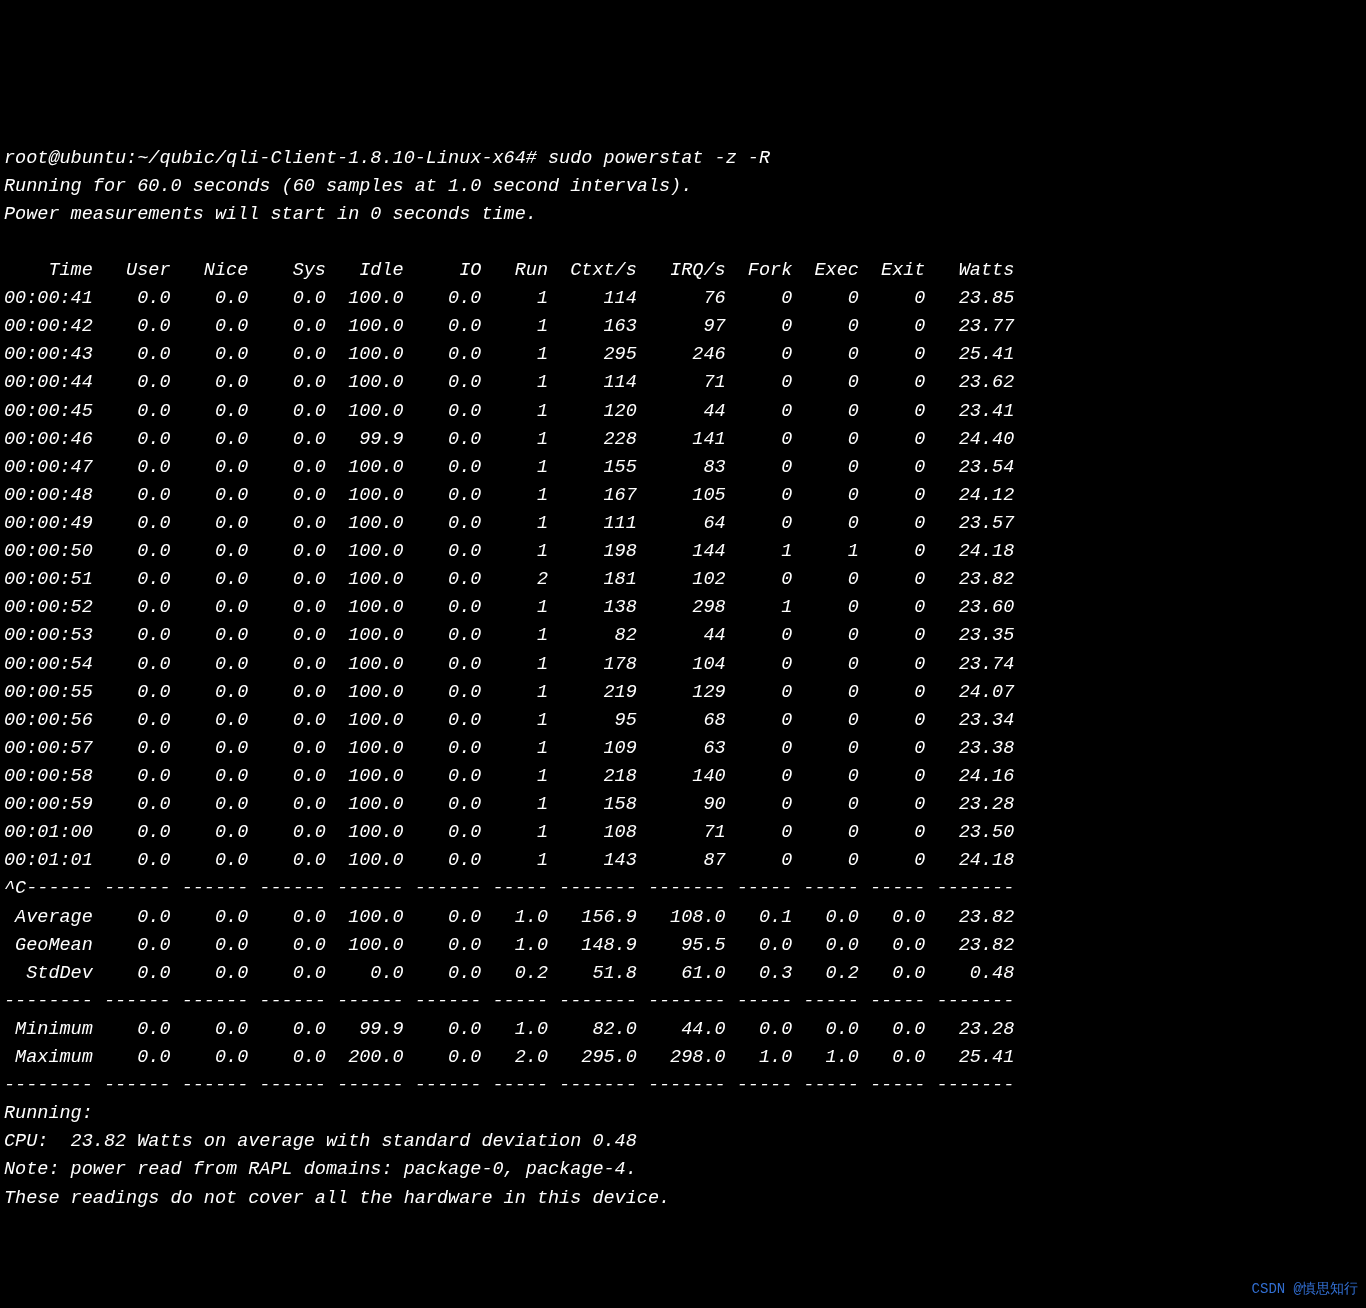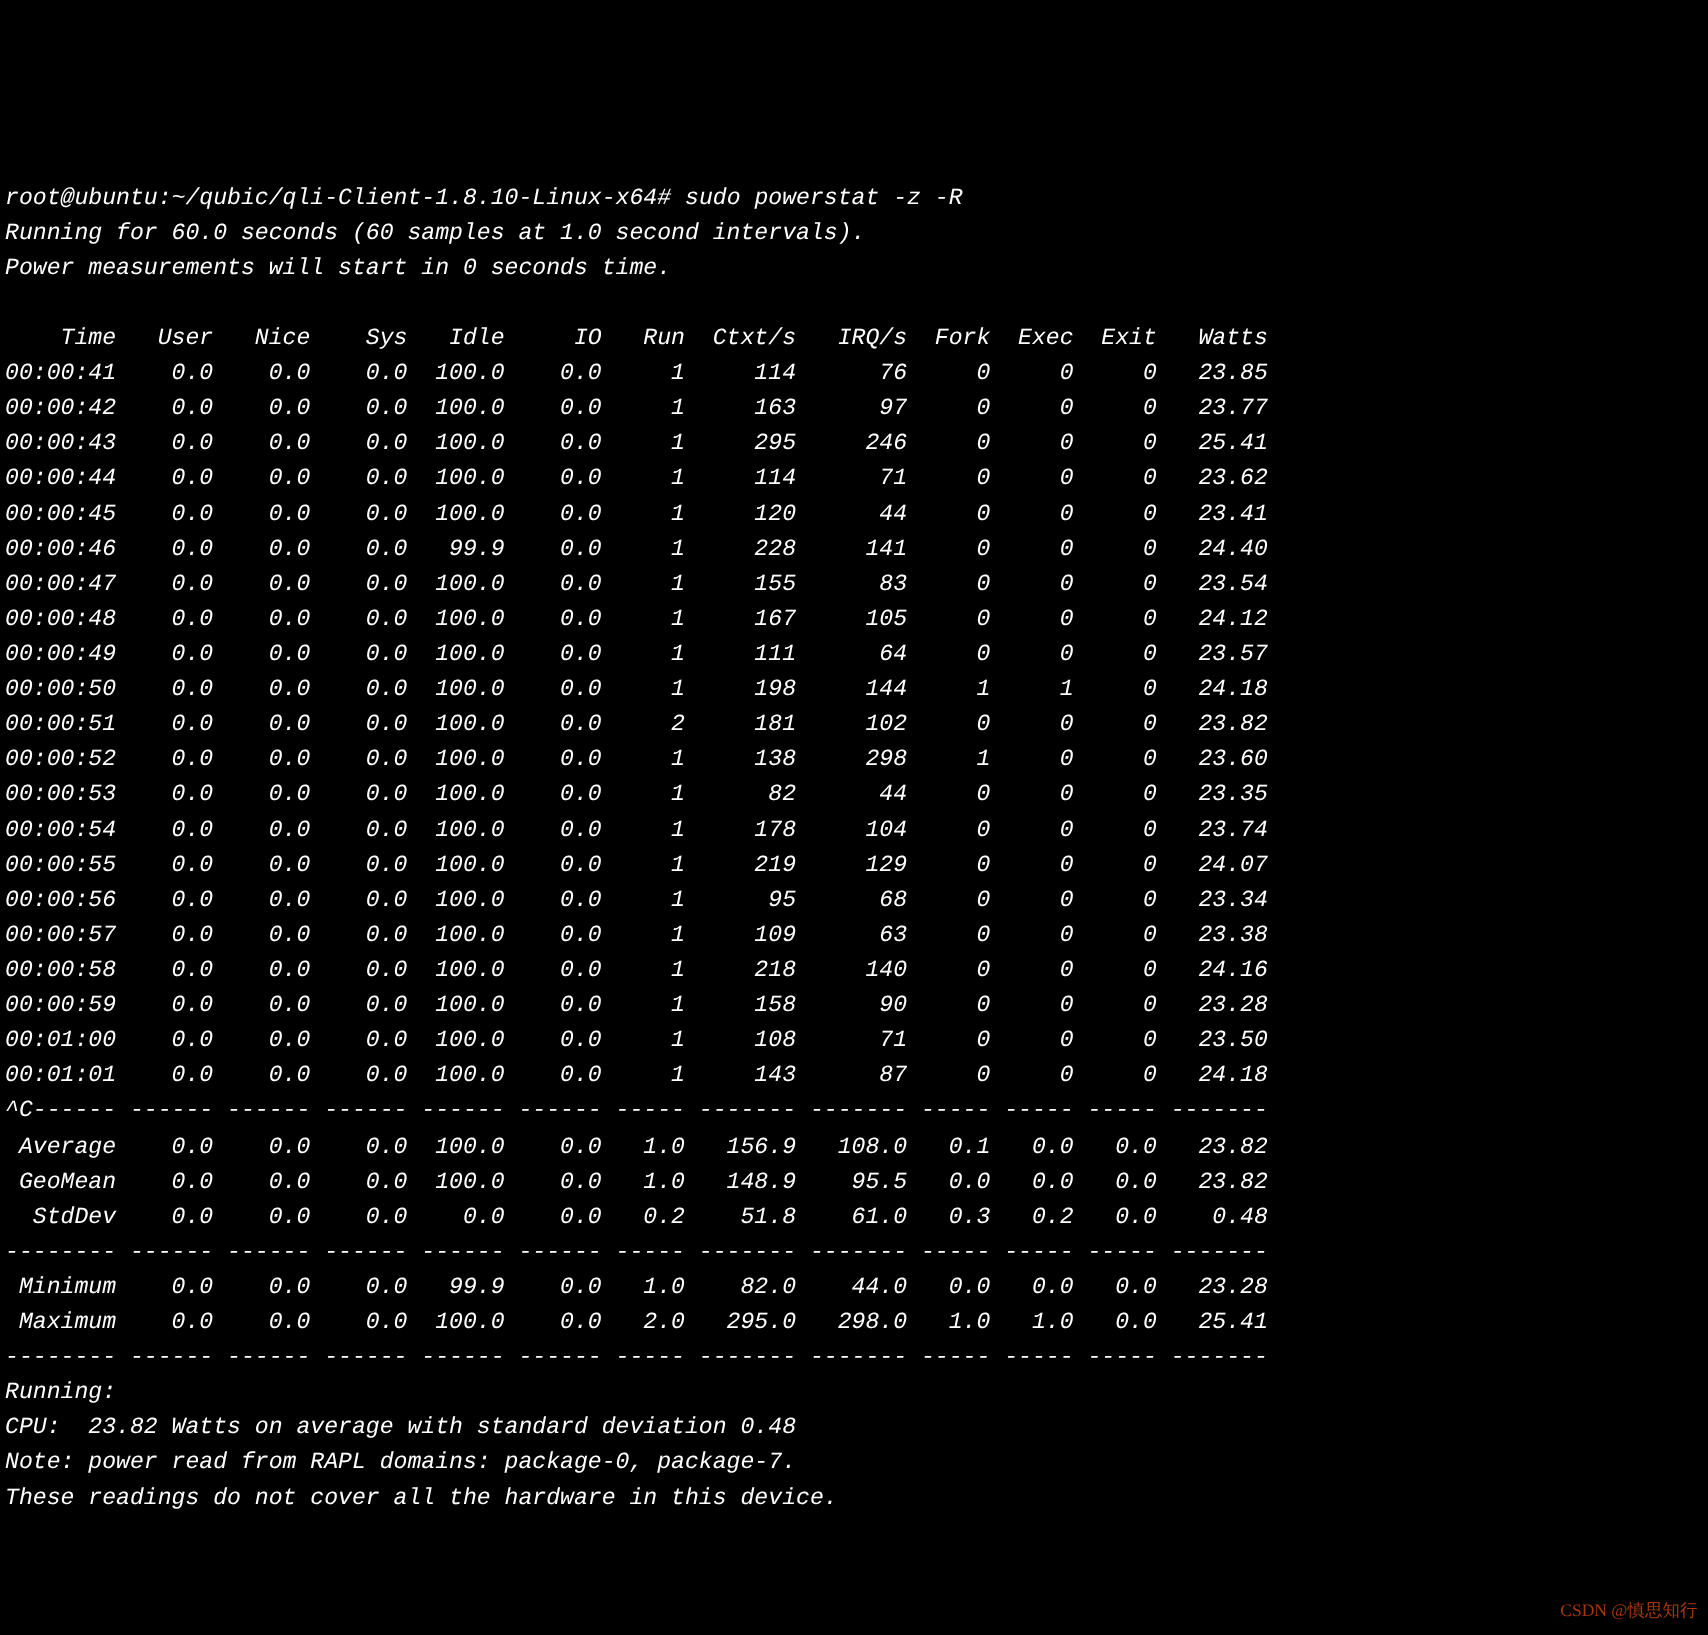--- a/index.html
+++ b/index.html
@@ -17,22 +17,22 @@
   }
   .terminal {
     padding: 4px 0 0 4px;
     font-style: italic;
   }
   .watermark {
     position: absolute;
     right: 8px;
     bottom: 8px;
     font-size: 14px;
-    color: #c2410c;
-    font-family: Liberation Serif, serif;
+    color: #3b82f6;
+    font-family: Liberation Mono, monospace;
     opacity: 0.85;
   }
 </style>
 </head>
 <body>
 
 
 
 <div class="terminal"><span><span>root@ubuntu:~/qubic/qli-Client-1.8.10-Linux-x64# </span><span>sudo powerstat -z -R</span></span>
 <span>Running for 60.0 seconds (60 samples at 1.0 second intervals).</span>
@@ -59,24 +59,24 @@
 00:00:58    0.0    0.0    0.0  100.0    0.0     1     218     140     0     0     0   24.16
 00:00:59    0.0    0.0    0.0  100.0    0.0     1     158      90     0     0     0   23.28
 00:01:00    0.0    0.0    0.0  100.0    0.0     1     108      71     0     0     0   23.50
 00:01:01    0.0    0.0    0.0  100.0    0.0     1     143      87     0     0     0   24.18
 </span><span id="break-line">^C------ ------ ------ ------ ------ ------ ----- ------- ------- ----- ----- ----- -------</span>
 <span id="stats-rows"> Average    0.0    0.0    0.0  100.0    0.0   1.0   156.9   108.0   0.1   0.0   0.0   23.82
  GeoMean    0.0    0.0    0.0  100.0    0.0   1.0   148.9    95.5   0.0   0.0   0.0   23.82
   StdDev    0.0    0.0    0.0    0.0    0.0   0.2    51.8    61.0   0.3   0.2   0.0    0.48
 </span><span id="sep-line-1">-------- ------ ------ ------ ------ ------ ----- ------- ------- ----- ----- ----- -------</span>
 <span id="minmax-rows"> Minimum    0.0    0.0    0.0   99.9    0.0   1.0    82.0    44.0   0.0   0.0   0.0   23.28
- Maximum    0.0    0.0    0.0  100.0    0.0   2.0   295.0   298.0   1.0   1.0   0.0   25.41
+ Maximum    0.0    0.0    0.0  200.0    0.0   2.0   295.0   298.0   1.0   1.0   0.0   25.41
 </span><span id="sep-line-2">-------- ------ ------ ------ ------ ------ ----- ------- ------- ----- ----- ----- -------</span>
 <span>Running:</span>
 <span>CPU:  23.82 Watts on average with standard deviation 0.48</span>
-<span>Note: power read from RAPL domains: package-0, package-7.</span>
+<span>Note: power read from RAPL domains: package-0, package-4.</span>
 <span>These readings do not cover all the hardware in this device.</span>
 </div>
 
 <div class="watermark">CSDN @慎思知行</div>
 
 
 
 
 </body></html>

